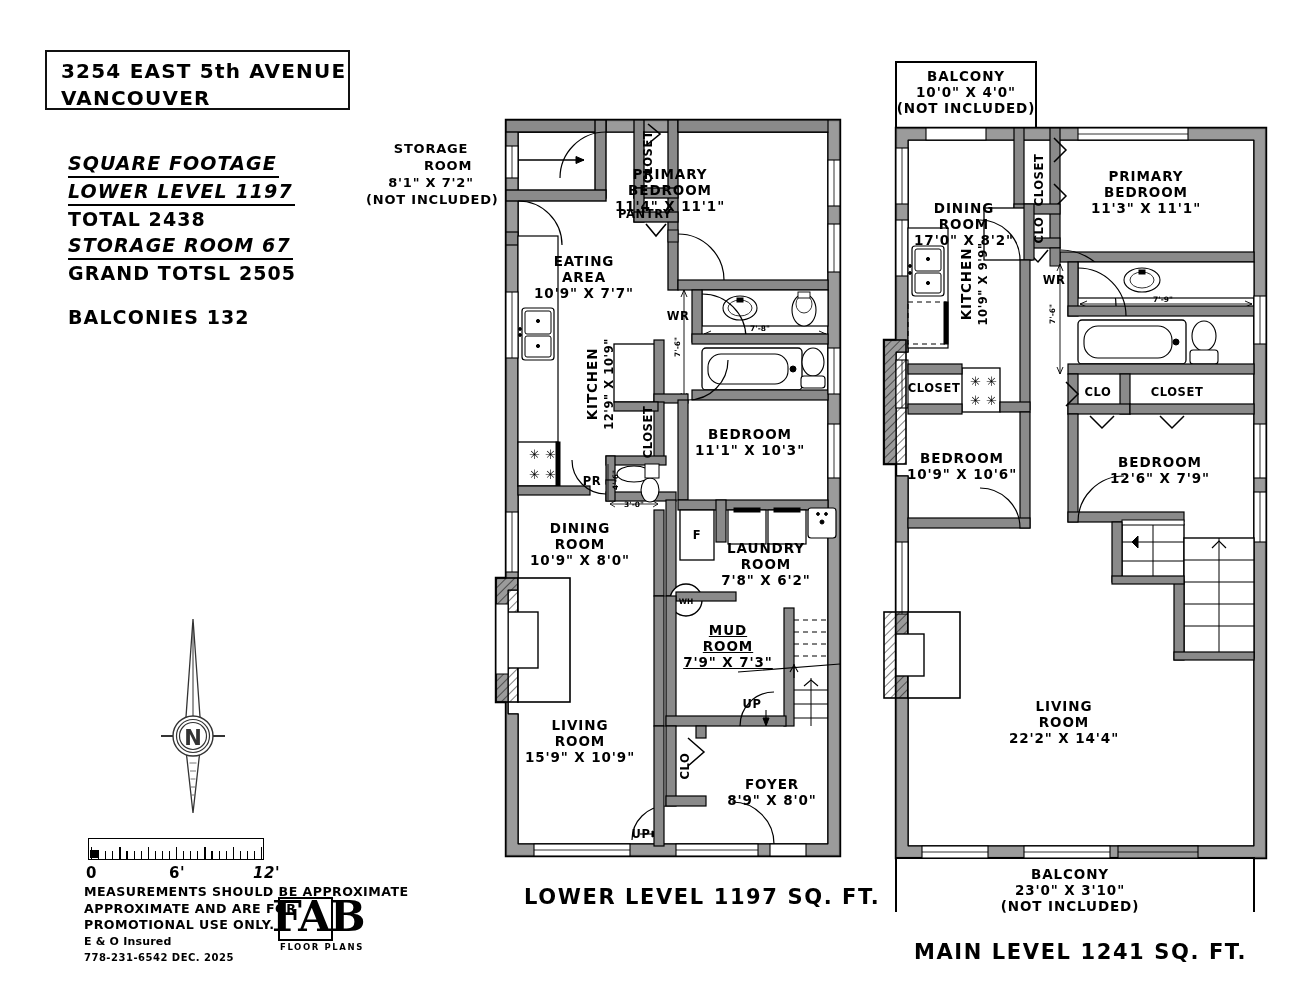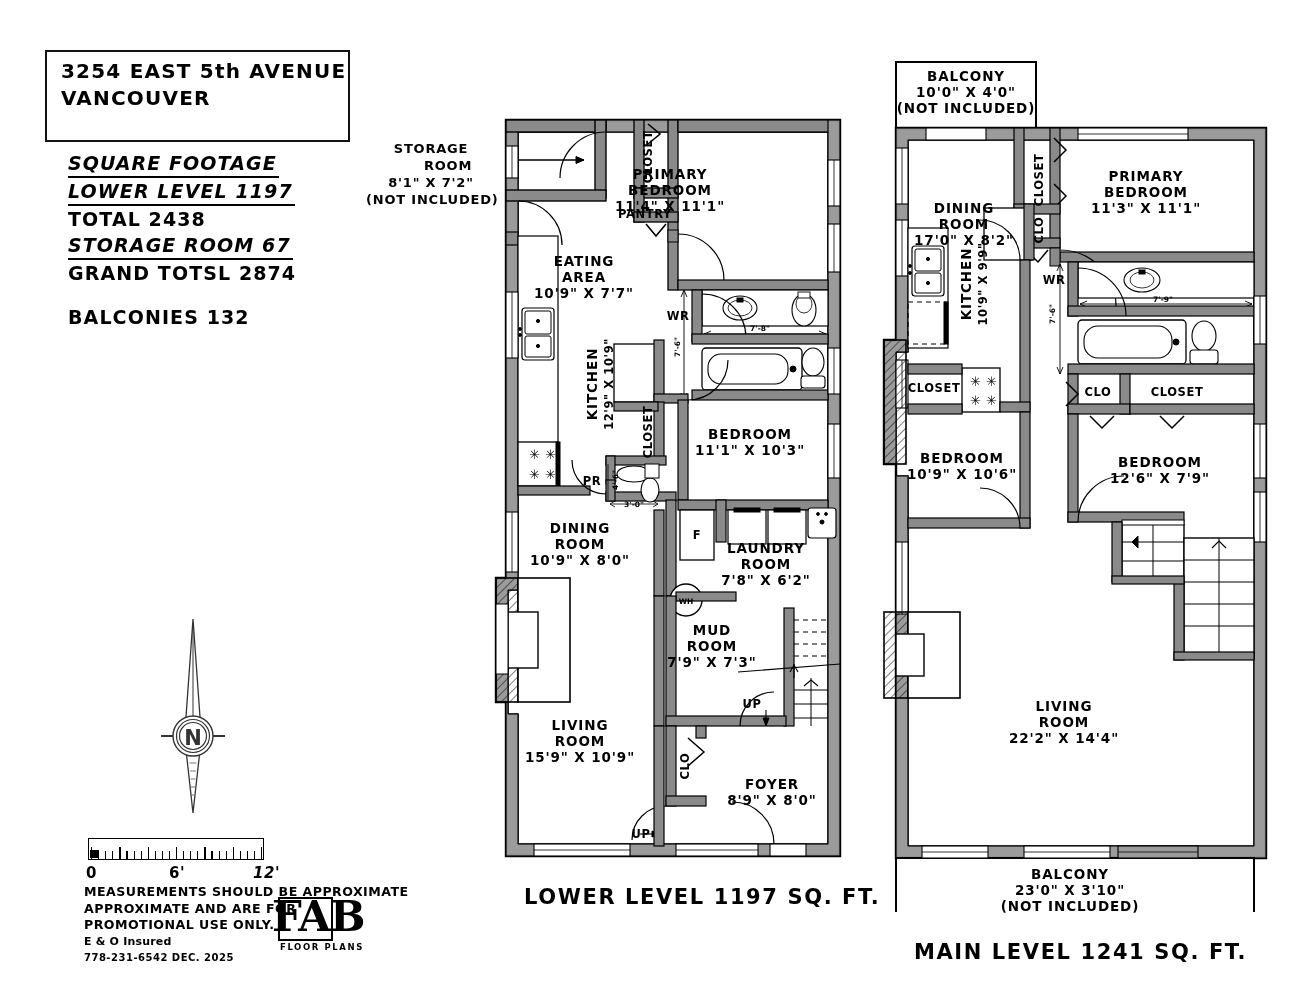--- a/index.html
+++ b/index.html
@@ -13,21 +13,21 @@
     font-family: "DejaVu Sans", sans-serif;
     color: #000;
     overflow: hidden;
   }
 
   
   .abs { position: absolute; }
 
   
   #title-block {
-    left: 45px; top: 50px; width: 305px; height: 92px;
+    left: 45px; top: 50px; width: 305px; height: 60px;
     border: 2px solid #111;
     padding: 6px 0 0 14px;
   }
   .title-line {
     font-family: "DejaVu Sans", sans-serif;
     font-size: 20px; font-weight: bold;
     letter-spacing: 1.2px;
     line-height: 27px;
     white-space: nowrap;
   }
@@ -128,21 +128,21 @@
 </div>
 
 <div class="abs" id="footage-block">
   <div><span class="foot-row ul">SQUARE FOOTAGE</span></div>
   <div><span class="foot-row ul">LOWER LEVEL 1197</span></div>
   <div>
       <span class="foot-row">TOTAL 2438</span>
     </div>
   <div><span class="foot-row ul">STORAGE ROOM 67</span></div>
   <div>
-      <span class="foot-row">GRAND TOTSL 2874</span>
+      <span class="foot-row">GRAND TOTSL 2505</span>
     </div>
   <div class="foot-spacer"></div>
   <div>
       <span class="foot-row">BALCONIES 132</span>
     </div>
 </div>
 
 <div class="abs" id="compass">
   <svg width="100" height="205" viewBox="0 0 100 205">
 
@@ -483,21 +483,21 @@
 
   <div class="rm sm" style="left:209px; top:423px;">F</div>
   <div class="rm tiny" style="left:198px; top:489px;">WH</div>
 
   <div class="rm" style="left:278px; top:452px;">
     <span class="sm">LAUNDRY</span><br>
     <span class="sm">ROOM</span><br>
     <span class="xs">7'8" X 6'2"</span>
   </div>
 
-  <div class="rm" style="left:224px; top:534px;">
+  <div class="rm" style="left:240px; top:534px;text-decoration:underline;">
     <span>MUD</span><br>
     <span>ROOM</span><br>
     <span class="sm">7'9" X 7'3"</span>
   </div>
 
   <div class="rm sm" style="left:264px; top:592px;">UP</div>
 
   <div class="rm" style="left:92px; top:629px;">
     <span>LIVING</span><br>
     <span>ROOM</span><br>

